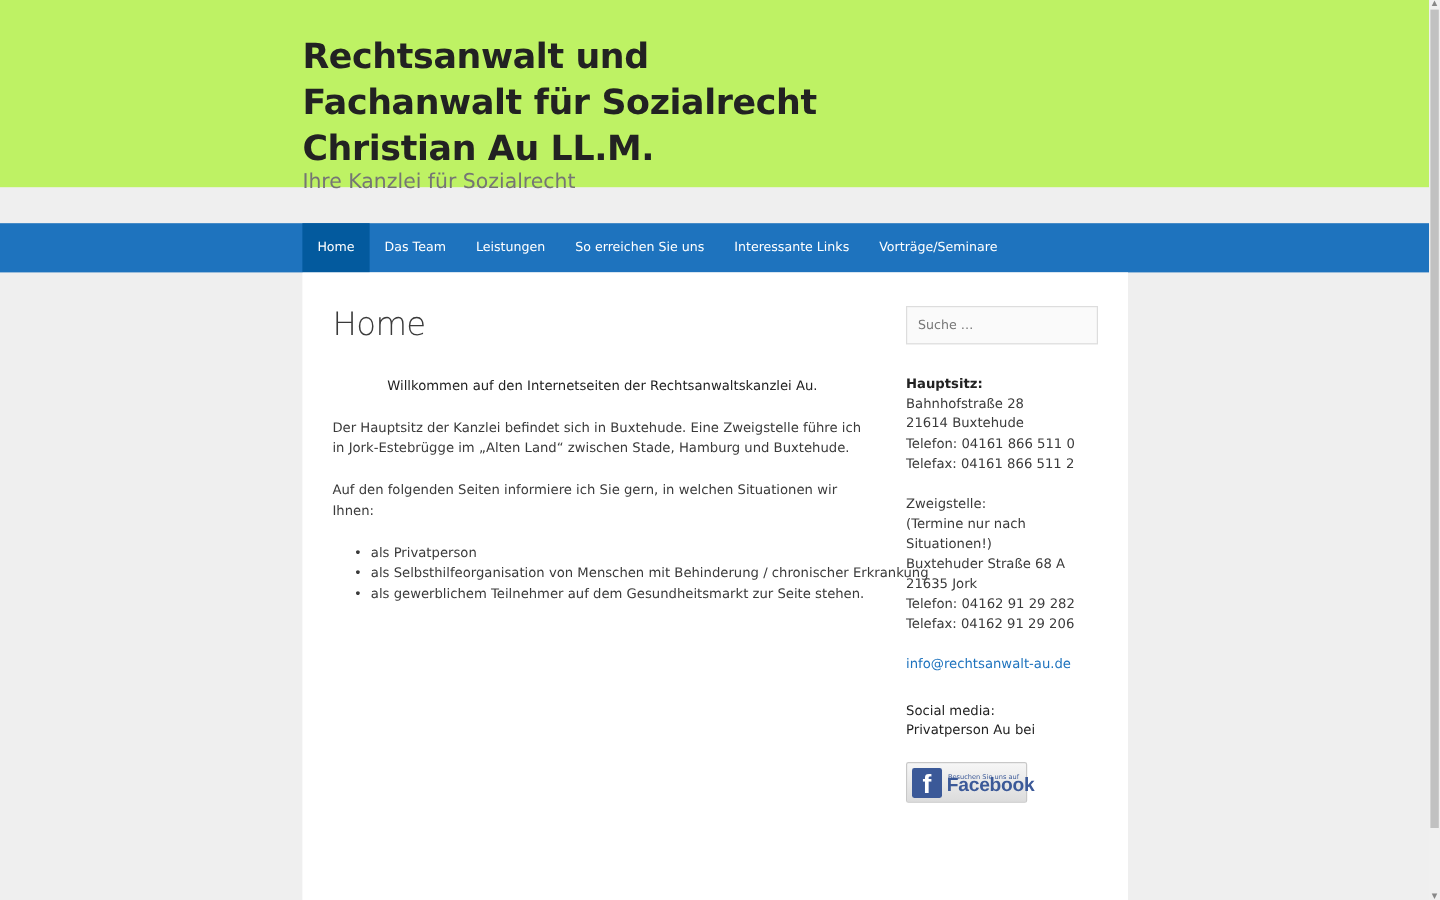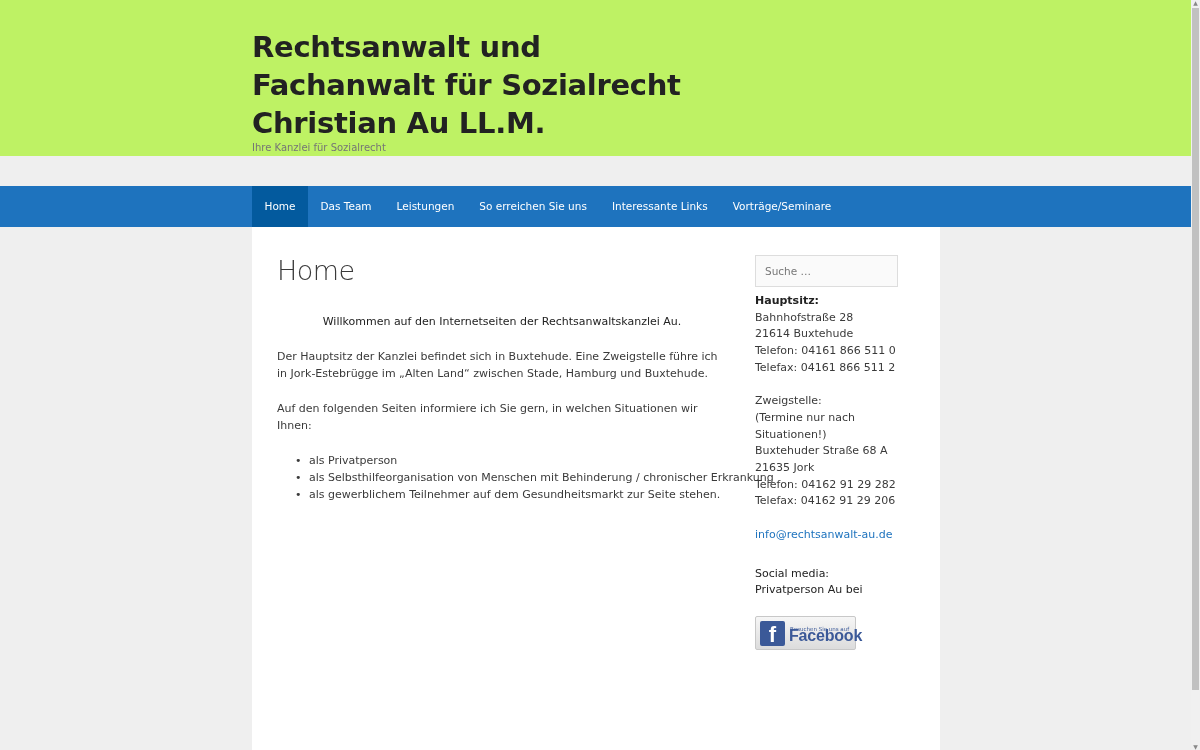--- a/index.html
+++ b/index.html
@@ -10,21 +10,21 @@
     color: #3a3a3a;
     position: relative;
   }
   .viewport { position: absolute; left: 0; top: 0; width: 1191px; height: 750px; overflow: hidden; background: #efefef; }
   .site-header { position: absolute; left: 0; top: 0; width: 1191px; height: 156px; background: #bef264; }
   .site-title {
     position: absolute; left: 252px; top: 28px; width: 440px;
     font-family: "DejaVu Sans", sans-serif; font-weight: bold;
     font-size: 29px; line-height: 38px; color: #222; letter-spacing: -0.3px;
   }
-  .site-desc { position: absolute; left: 252px; top: 142px; font-size: 10px; color: #757575; }
+  .site-desc { position: absolute; left: 252px; top: 142px; font-size: 17px; color: #757575; }
   .header-quote {
     position: absolute; left: 596px; top: 28px; width: 350px;
     font-style: italic; font-size: 13px; line-height: 17px; color: #3a3a3a;
   }
   .main-nav { position: absolute; left: 0; top: 186px; width: 1191px; height: 41px; background: #1e73be; }
   .nav-inner { position: absolute; left: 252px; top: 0; height: 41px; display: flex; }
   .nav-item {
     height: 41px; line-height: 41px; padding: 0 12.5px;
     color: #fff; font-size: 10.5px; white-space: nowrap; cursor: pointer;
   }
@@ -36,25 +36,25 @@
     letter-spacing: -0.5px;
   }
   .entry { position: absolute; left: 25px; top: 86px; width: 450px; font-size: 11px; line-height: 17px; color: #3a3a3a; }
   .entry p { margin-bottom: 18px; }
   .entry p.bold { font-weight: normal; color: #222; text-align: center; }
   .entry ul { list-style: none; margin-left: 18px; }
   .entry li { position: relative; padding-left: 14px; white-space: nowrap; }
   .entry li::before { content: "•"; position: absolute; left: 0; top: 0; }
   .sidebar { position: absolute; left: 503px; top: 28px; width: 160px; font-size: 11px; line-height: 16.7px; color: #3a3a3a; }
   .search-input {
-    width: 143px; height: 32px; border: 1px solid #ddd; background: #fafafa;
+    width: 160px; height: 32px; border: 1px solid #ddd; background: #fafafa;
     padding: 0 9px; font-size: 10.5px; color: #666; font-family: "DejaVu Sans", sans-serif;
   }
   .search-input::placeholder { color: #777; }
-  .widget-block { margin-top: 6px; }
+  .widget-block { margin-top: 25px; }
   .widget-block .b { font-weight: bold; color: #222; }
   .mt { margin-top: 16.7px; }
   .email-link { color: #1e73be; text-decoration: none; }
   .dav-logo { margin-top: 14px; width: 124px; height: 60px; position: relative; }
   .dav-mark { position: absolute; left: 46px; top: 3px; width: 32px; height: 36px; }
   .dav-text { position: absolute; left: 0; top: 43px; font-size: 10.5px; color: #444; white-space: nowrap; letter-spacing: -0.3px; }
   .dav-text b { color: #111; }
   .social { margin-top: 22px; font-weight: normal; color: #222; }
   .fb-badge {
     margin-top: 17px; width: 101px; height: 34px; position: relative;

